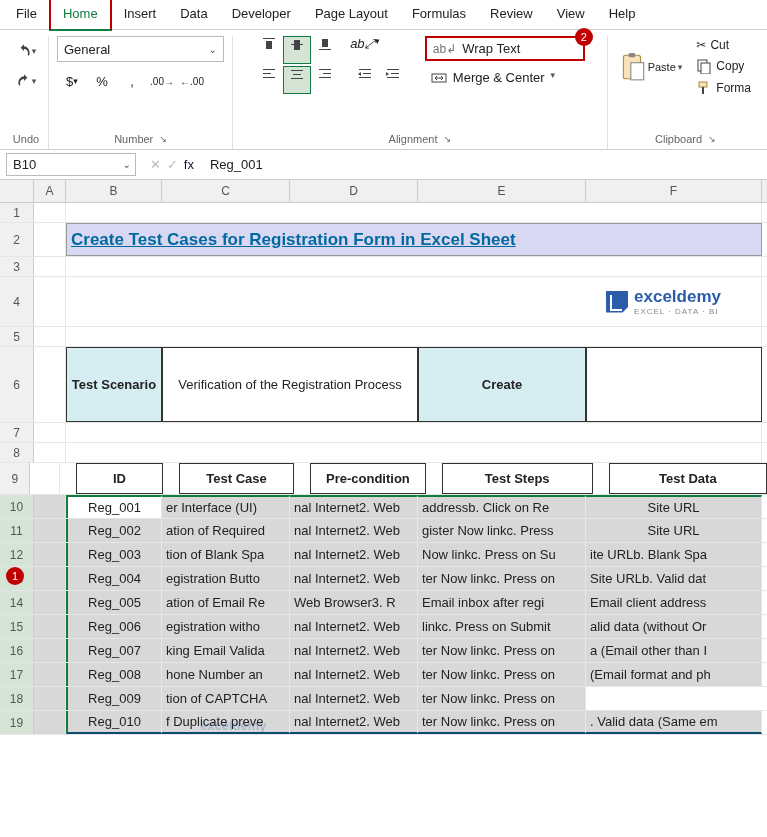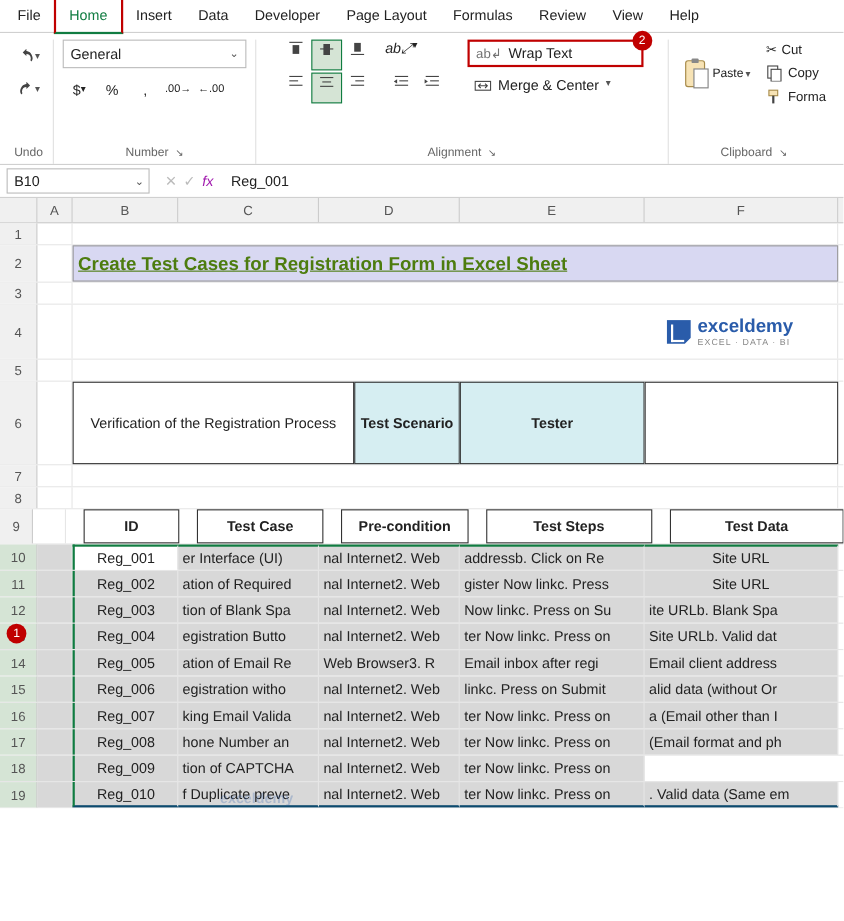--- a/index.html
+++ b/index.html
@@ -31,21 +31,21 @@
 .callout-badge { position: absolute; top: -10px; right: -10px; width: 18px; height: 18px; background: #c00000; color: #fff; border-radius: 50%; font-size: 11px; display: flex; align-items: center; justify-content: center; }
 .merge-btn { display: flex; align-items: flex-start; gap: 6px; padding: 3px 6px; cursor: pointer; }
 .clip-col { display: flex; gap: 6px; }
 .paste-btn { display: flex; flex-direction: row; align-items: center; gap: 2px; padding: 4px; cursor: pointer; }
 .clip-side { display: flex; flex-direction: column; gap: 2px; }
 .clip-side-btn { display: flex; align-items: center; gap: 4px; padding: 2px 4px; cursor: pointer; font-size: 12px; }
 .namebox-row { display: flex; align-items: center; border-bottom: 1px solid #d0d0d0; height: 30px; }
 .namebox { width: 130px; border: 1px solid #bbb; margin: 0 6px; padding: 3px 6px; background: #fff; display: flex; align-items: center; position: relative; }
 .namebox .nb-caret { position: absolute; right: 4px; font-size: 10px; color: #555; }
 .fx-sep { display: flex; gap: 6px; padding: 0 8px; color: #888; align-items: center; }
-.fx-label { font-style: italic; color: #a21caf; }
+.fx-label { color: #0f172a; }
 .formula-bar { flex: 1; padding: 3px 8px; }
 .grid-wrap { position: relative; overflow: hidden; }
 .col-headers { display: flex; background: #f0f0f0; border-bottom: 1px solid #ccc; }
 .corner { width: 34px; height: 22px; border-right: 1px solid #ccc; background: #f0f0f0; }
 .col-header { height: 22px; border-right: 1px solid #ccc; text-align: center; line-height: 22px; font-size: 12px; color: #555; }
 .col-A { width: 32px; }
 .col-B { width: 96px; }
 .col-C { width: 128px; }
 .col-D { width: 128px; }
 .col-E { width: 168px; }
@@ -58,21 +58,21 @@
 .row-1 { height: 20px; }
 .row-2 { height: 34px; }
 .row-3 { height: 20px; }
 .row-4 { height: 50px; }
 .row-5 { height: 20px; }
 .row-6 { height: 76px; }
 .row-7 { height: 20px; }
 .row-8 { height: 20px; }
 .row-9 { height: 32px; }
 .row-data { height: 24px; }
-.title-cell { background: #d8d8f2; font-weight: bold; color: #4d7c0f; font-size: 17px; border: 1px solid #999; text-decoration: underline; }
+.title-cell { background: #d8d8f2; font-weight: bold; color: #0369a1; font-size: 17px; border: 1px solid #999; text-decoration: underline; }
 .header-cell { background: #d6eef2; font-weight: bold; border: 1px solid #333; text-align: center; justify-content: center; white-space: normal; }
 .header-cell-plain { background: #fff; border: 1px solid #333; text-align: center; justify-content: center; white-space: normal; }
 .th-cell { border: 1px solid #333; font-weight: bold; text-align: center; justify-content: center; margin-left: 16px; }
 .sel-top { border-top: 2px solid #107c41; }
 .sel-bottom { border-bottom: 2px solid #0c4a6e; }
 .sel-left { border-left: 2px solid #107c41; }
 .active-cell { background: #fff; }
 .sel-row .cell { background: #d8d8d8; }
 .sel-row .cell.active-cell { background: #fff; }
 .logo-cell { display: flex; align-items: center; justify-content: flex-end; gap: 6px; }
@@ -348,23 +348,23 @@
 
     <div class="row row-5">
         <div class="row-header">5</div>
         <div class="cell col-A"></div>
         <div class="cell" style="width:696px;"></div>
       </div>
 
     <div class="row row-6">
         <div class="row-header">6</div>
         <div class="cell col-A"></div>
+      <div class="cell header-cell col-B">Test Scenario</div>
       <div class="cell header-cell-plain" style="width:256px;">Verification of the Registration Process</div>
-      <div class="cell header-cell col-B">Test Scenario</div>
-      <div class="cell header-cell col-E">Tester</div>
+      <div class="cell header-cell col-E">Create</div>
       <div class="cell header-cell-plain col-F"></div>
     </div>
 
     <div class="row row-7">
         <div class="row-header">7</div>
         <div class="cell col-A"></div>
         <div class="cell" style="width:696px;"></div>
       </div>
     <div class="row row-8">
         <div class="row-header">8</div>

